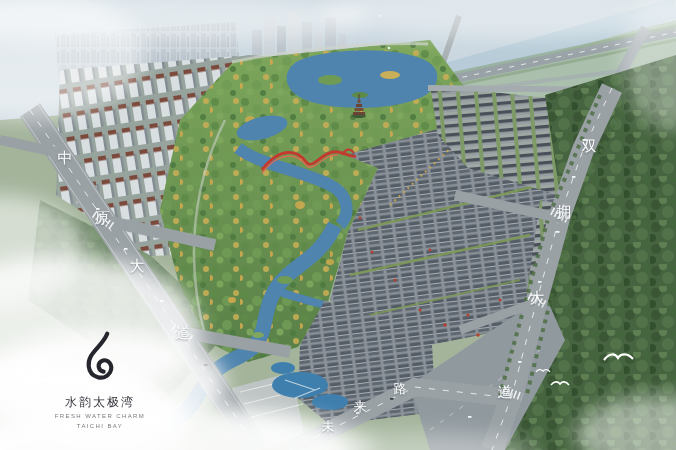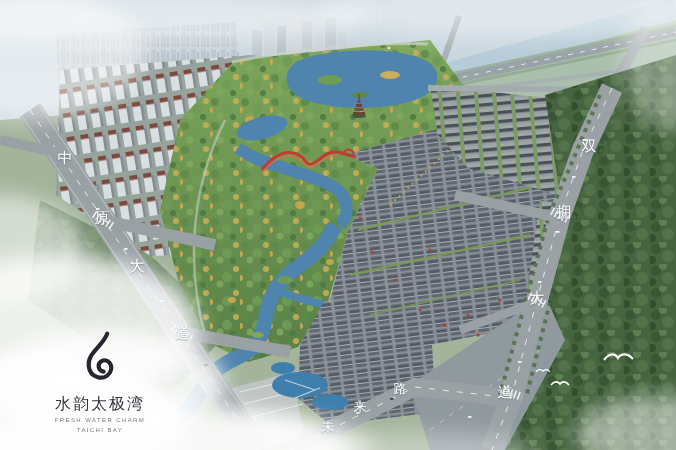--- a/index.html
+++ b/index.html
@@ -4,21 +4,21 @@
 <style>
   html,body{margin:0;padding:0;background:#e8edf0;}
   .stage{position:relative;width:676px;height:450px;overflow:hidden;
          font-family:"Liberation Sans",sans-serif;background:#cdd9e1;}
   .stage svg.scene{position:absolute;left:0;top:0;}
   .rc{position:absolute;transform:translate(-50%,-50%);color:#fff;font-size:15px;
       font-family:"Liberation Sans",sans-serif;
       text-shadow:0 1px 2px rgba(40,60,70,.45);white-space:nowrap;}
   .rc.sm{font-size:13px;}
   .logo{position:absolute;left:26px;top:331px;width:148px;text-align:center;}
-  .logo-cn{font-family:"Liberation Serif",serif;font-size:16px;letter-spacing:2px;
+  .logo-cn{font-family:"Liberation Serif",serif;font-size:12px;letter-spacing:2px;
            color:#33343c;margin-top:3px;}
   .logo-en{font-size:6px;letter-spacing:1.4px;color:#767a80;line-height:1.5;margin-top:1px;}
 </style>
 </head>
 <body>
 
 <div class="stage">
 
 <svg class="scene" width="676" height="450" viewBox="0 0 676 450">
 <defs>

